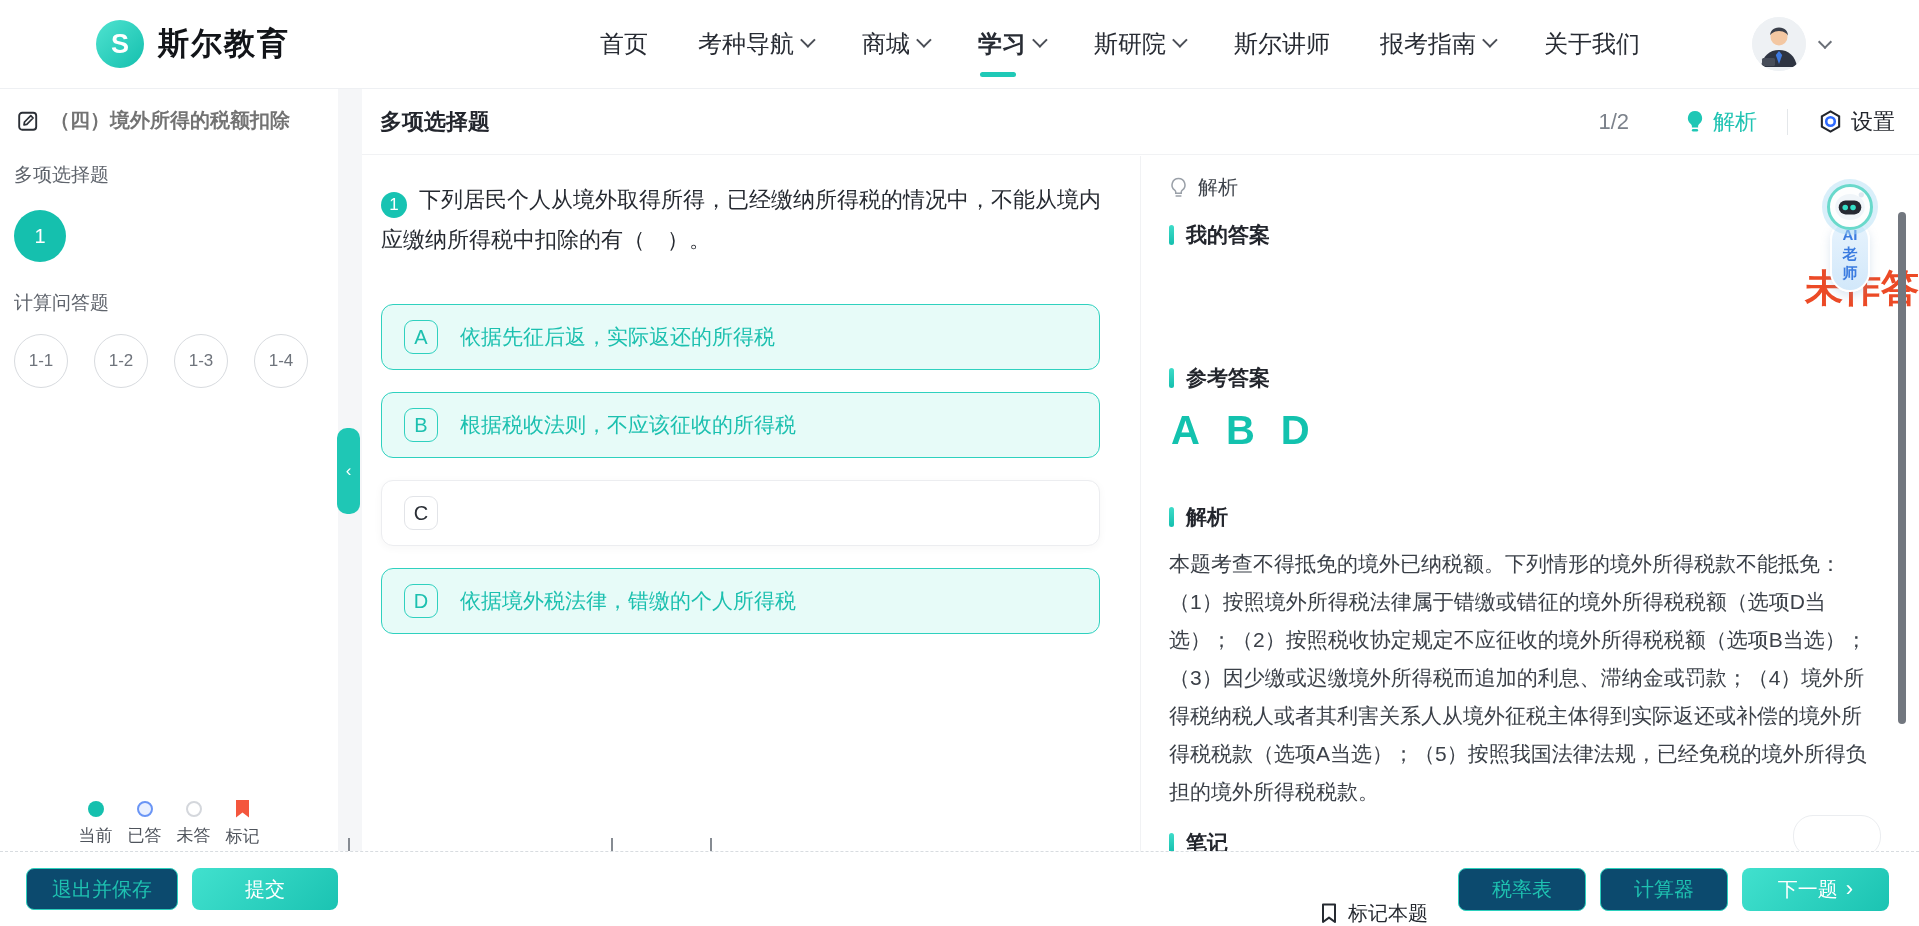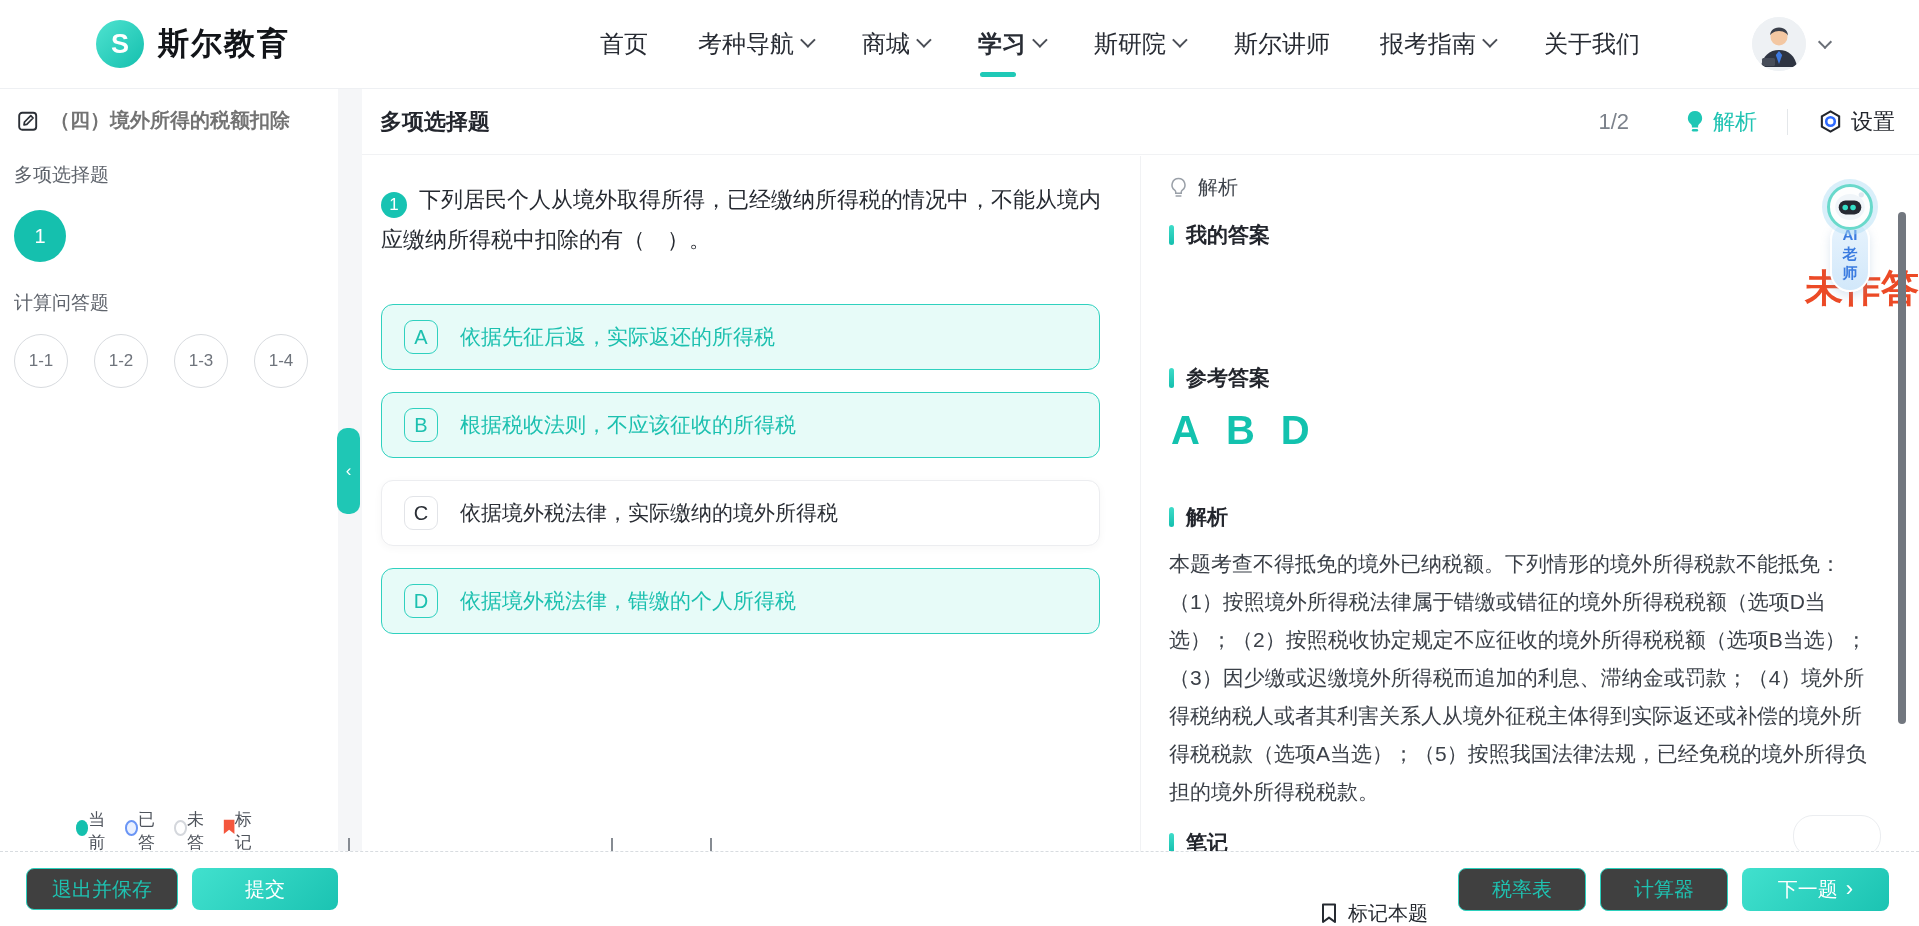--- a/index.html
+++ b/index.html
@@ -21,21 +21,21 @@
   .chev-sm{width:8px;height:8px;border-right:2px solid #6a6f77;border-bottom:2px solid #6a6f77;transform:rotate(45deg);margin-top:-4px;}
 
   
   .sidebar{position:absolute;left:0;top:89px;width:338px;height:762px;background:#fff;z-index:10;}
   .sb-title{display:flex;align-items:center;gap:10px;margin:18px 0 0 16px;font-size:20px;font-weight:bold;color:#737373;}
   .sb-label{margin:28px 0 0 14px;font-size:19px;color:#5f646c;}
   .q-circle-big{margin:22px 0 0 14px;width:52px;height:52px;border-radius:50%;background:#15c0ae;color:#fff;font-size:20px;display:flex;align-items:center;justify-content:center;cursor:pointer;}
   .q-row{margin:18px 0 0 14px;display:flex;gap:26px;}
   .q-circle{width:54px;height:54px;border-radius:50%;border:1px solid #d8dbdf;background:#fff;color:#6f747c;font-size:17px;display:flex;align-items:center;justify-content:center;cursor:pointer;box-sizing:border-box;}
   .legend{position:absolute;left:0;top:712px;width:338px;display:flex;justify-content:center;gap:9px;}
-  .legend-item{width:40px;display:flex;flex-direction:row;align-items:center;}
+  .legend-item{width:40px;display:flex;flex-direction:column;align-items:center;}
   .legend-dot{width:16px;height:16px;border-radius:50%;box-sizing:border-box;}
   .legend-dot.cur{background:#15c0ae;}
   .legend-dot.ans{background:#e9f0ff;border:2px solid #6a95f5;}
   .legend-dot.un{background:#fff;border:2px solid #d4d7dc;}
   .legend-label{margin-top:7px;font-size:17px;color:#4f545c;}
 
   .gutter{position:absolute;left:338px;top:89px;width:24px;height:762px;background:#f5f6f8;z-index:5;}
   .collapse-tab{position:absolute;left:337px;top:428px;width:23px;height:86px;border-radius:10px;background:#1fc7b5;color:#fff;display:flex;align-items:center;justify-content:center;font-size:17px;cursor:pointer;z-index:20;}
 
   
@@ -82,21 +82,21 @@
   .ai-pill span{color:#3b7ce0;font-size:15px;font-weight:bold;line-height:19px;}
 
   
   .tick{position:absolute;top:838px;width:2px;height:13px;background:#868b92;z-index:25;}
   .dash-line{position:absolute;left:0;top:851px;width:1919px;border-top:1px dashed #d8dce0;z-index:30;}
 
   
   .footer{position:absolute;left:0;top:852px;width:1919px;height:74px;background:#fff;display:flex;align-items:center;z-index:35;}
   .f-left{display:flex;align-items:center;margin-left:26px;gap:14px;}
   .btn{display:flex;align-items:center;justify-content:center;border-radius:8px;font-size:20px;cursor:pointer;box-sizing:border-box;height:42px;}
-  .btn-outline{border:1px solid #2bd0bd;color:#1ec2b1;background:#404040;font-family:Liberation Serif, serif;}
+  .btn-outline{border:1px solid #2bd0bd;color:#1ec2b1;background:#0c4a6e;font-family:Liberation Serif, serif;}
   .btn-fill{background:linear-gradient(135deg,#41e1ce,#1bc3b2);color:#fff;border:none;}
   .btn-exit{width:152px;}
   .btn-submit{width:146px;}
   .f-right{margin-left:auto;display:flex;align-items:center;margin-right:30px;gap:14px;}
   .mark-group{display:flex;align-items:center;gap:9px;font-size:20px;color:#262a31;cursor:pointer;margin-right:16px;margin-top:48px;}
   .btn-tax,.btn-calc{width:128px;height:43px;}
   .btn-next{width:147px;height:43px;gap:8px;}
   .next-arrow{font-size:22px;line-height:1;}
 </style>
 </head>
@@ -226,21 +226,20 @@
         <div class="option hl">
           <div class="opt-letter">A</div>
           <div class="opt-text">依据先征后返，实际返还的所得税</div>
         </div>
         <div class="option hl">
           <div class="opt-letter">B</div>
           <div class="opt-text">根据税收法则，不应该征收的所得税</div>
         </div>
         <div class="option">
           <div class="opt-letter">C</div>
-          <div class="opt-text">依据境外税法律，实际缴纳的境外所得税</div>
         </div>
         <div class="option hl">
           <div class="opt-letter">D</div>
           <div class="opt-text">依据境外税法律，错缴的个人所得税</div>
         </div>
       </div>
     </div>
 
     <div class="analysis">
       <div class="an-header">

